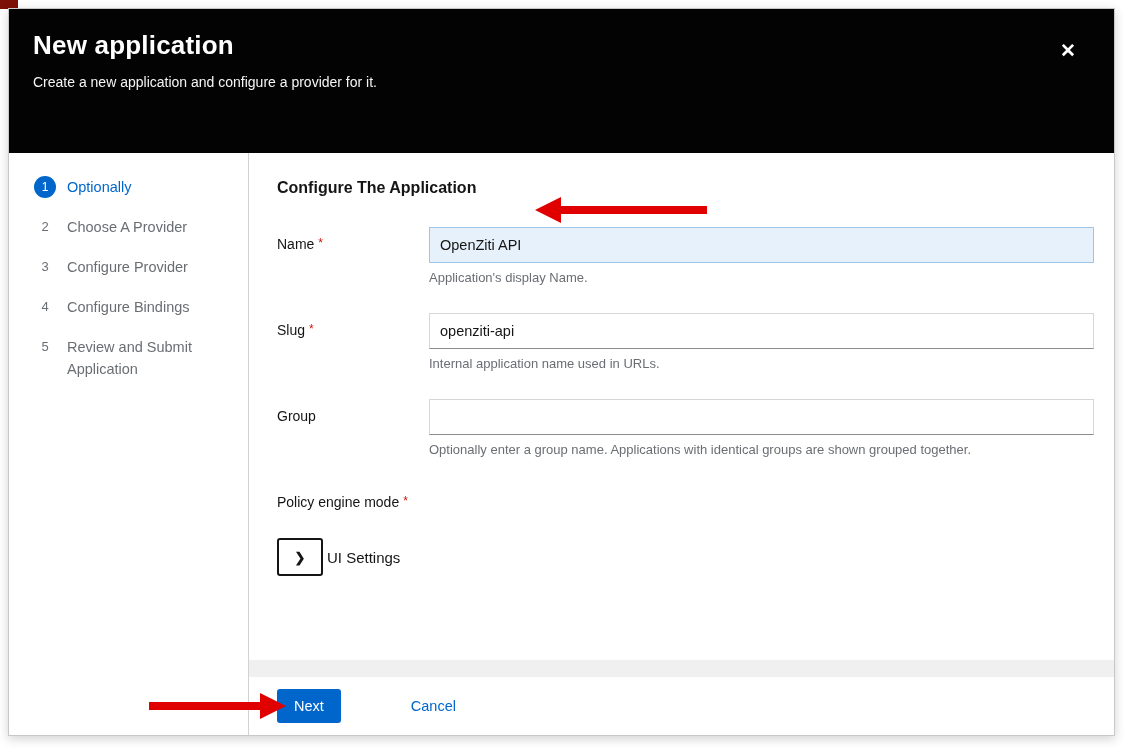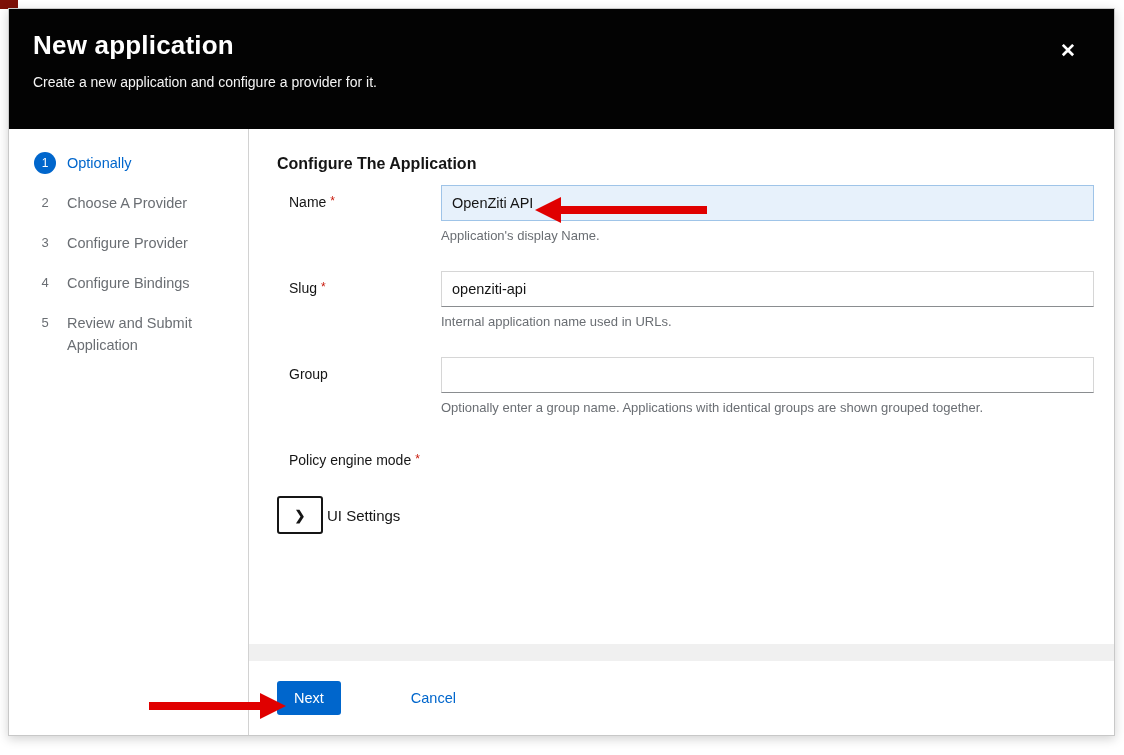--- a/index.html
+++ b/index.html
@@ -10,21 +10,21 @@
   }
   .backdrop-accent { position:absolute; left:0; top:0; width:18px; height:9px; background:#7d1007; }
 
   .modal {
     position:absolute; left:8px; top:8px; width:1107px; height:728px;
     background:#fff; border:1px solid #c8c8c8; box-sizing:border-box;
     box-shadow:0 3px 10px rgba(3,3,3,.18);
     display:flex; flex-direction:column;
   }
   .modal-header {
-    background:#030303; color:#fff; height:120px; flex:none;
+    background:#030303; color:#fff; height:144px; flex:none;
     box-sizing:border-box; padding:21px 24px 0 24px; position:relative;
   }
   .modal-title { margin:0; font-size:26px; font-weight:700; letter-spacing:.2px; }
   .modal-subtitle { margin:13px 0 12px 0; font-size:14px; color:#f5f5f5; }
   .close-btn {
     position:absolute; top:28px; right:34px; background:none; border:none;
     color:#fff; font-size:19px; font-weight:700; cursor:pointer; padding:4px; line-height:1;
     font-family:inherit;
   }
 
@@ -35,23 +35,23 @@
   .step-num {
     width:22px; height:22px; flex:none; text-align:center; line-height:22px;
     font-size:13px; color:#6a6e73;
   }
   .step.active .step-num { background:#0066cc; color:#fff; border-radius:50%; font-size:12px; }
   .step-label { margin-left:11px; font-size:14.5px; line-height:22px; color:#6a6e73; }
   .step.active .step-label { color:#0066cc; }
 
   .main { flex:1; display:flex; flex-direction:column; min-width:0; background:#fff; }
   .content { flex:1; padding:26px 20px 0 28px; overflow:hidden; }
-  .content-heading { margin:0 0 12px 0; font-size:16px; font-weight:600; color:#151515; }
-
-  .form-row { display:grid; grid-template-columns:152px 1fr; margin-bottom:28px;margin-left:12px; }
+  .content-heading { margin:0 0 30px 0; font-size:16px; font-weight:600; color:#151515; }
+
+  .form-row { display:grid; grid-template-columns:152px 1fr; margin-bottom:28px; }
   .form-label { font-size:14px; color:#151515; padding-top:9px; }
   .req { color:#c9190b; font-size:12px; margin-left:4px; vertical-align:top; }
   .pf-input {
     width:100%; box-sizing:border-box; height:36px; padding:12px 10px;
     font-size:14.5px; font-family:inherit; color:#151515; background:#fff;
     border:1px solid #d6d6d6; border-bottom-color:#8a8d90; outline:none;
   }
   .pf-input.highlighted { background:#e7f1fb; border:1px solid #9fc4e8; }
   .helper { margin-top:7px; font-size:13px; color:#6a6e73; }
 
@@ -65,21 +65,21 @@
 
   .expander { display:flex; align-items:center; margin-top:14px; }
   .expander-btn {
     width:46px; height:38px; border:2px solid #151515; border-radius:3px; background:#fff;
     display:flex; align-items:center; justify-content:center; cursor:pointer; padding:0;
     font-size:13px; font-weight:700; color:#151515; font-family:inherit;
   }
   .expander-label { margin-left:4px; font-size:15px; color:#151515; }
 
   .pre-footer { height:17px; flex:none; background:#f0f0f0; }
-  .footer { height:74px; flex:none; display:flex; align-items:center; padding-left:28px; background:#fff; }
+  .footer { height:58px; flex:none; display:flex; align-items:center; padding-left:28px; background:#fff; }
   .btn-next {
     background:#0066cc; color:#fff; border:none; border-radius:3px; cursor:pointer;
     font-size:14.5px; font-family:inherit; padding:9px 17px;
   }
   .link-cancel {
     margin-left:70px; background:none; border:none; cursor:pointer;
     color:#0066cc; font-size:14.5px; font-family:inherit; padding:0;
   }
 
   .annotation { position:absolute; z-index:20; pointer-events:none; }

